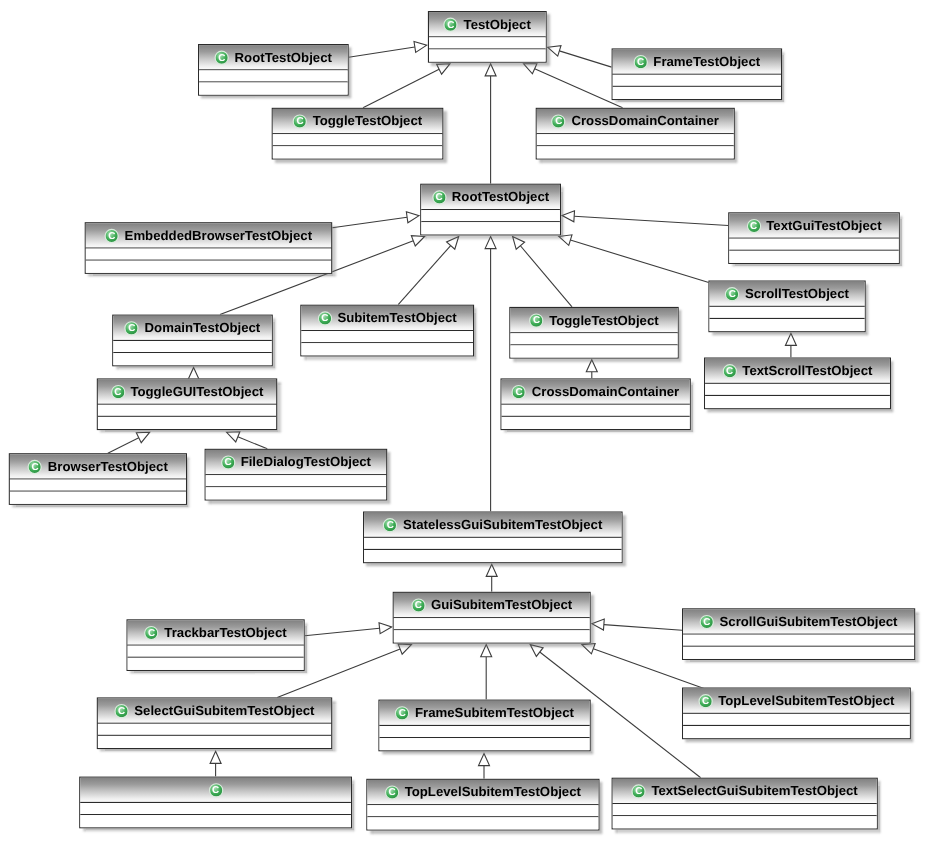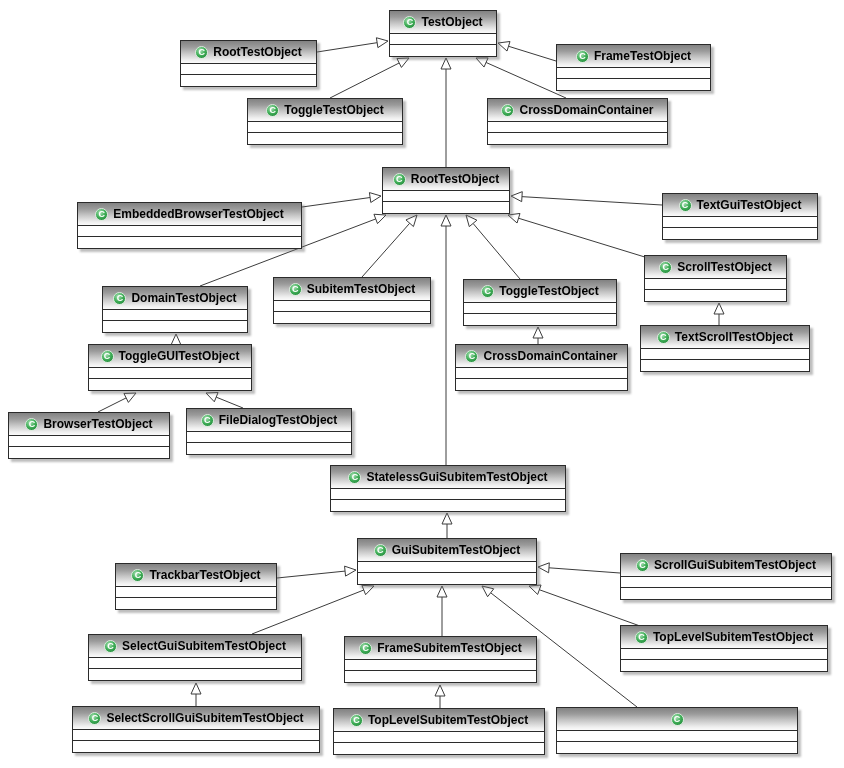--- a/index.html
+++ b/index.html
@@ -358,33 +358,33 @@
     <div class="class-title">
       <span class="class-icon">C</span>
       <span class="class-name">FrameSubitemTestObject</span>
     </div>
     <div class="compartment attrs"></div>
     <div class="compartment methods"></div>
   </div>
     <div class="class-box" style="left: 72px; top: 706px; width: 248px;">
     <div class="class-title">
       <span class="class-icon">C</span>
-      <span class="class-name">SelectScrollGuiSubitemTestObject</span>
     </div>
     <div class="compartment attrs"></div>
     <div class="compartment methods"></div>
   </div>
     <div class="class-box" style="left: 333px; top: 708px; width: 212px;">
     <div class="class-title">
       <span class="class-icon">C</span>
       <span class="class-name">TopLevelSubitemTestObject</span>
     </div>
     <div class="compartment attrs"></div>
     <div class="compartment methods"></div>
   </div>
     <div class="class-box" style="left: 556px; top: 707px; width: 242px;">
     <div class="class-title">
       <span class="class-icon">C</span>
+      <span class="class-name">TextSelectGuiSubitemTestObject</span>
     </div>
     <div class="compartment attrs"></div>
     <div class="compartment methods"></div>
   </div>
   </div>
 
 </body></html>

